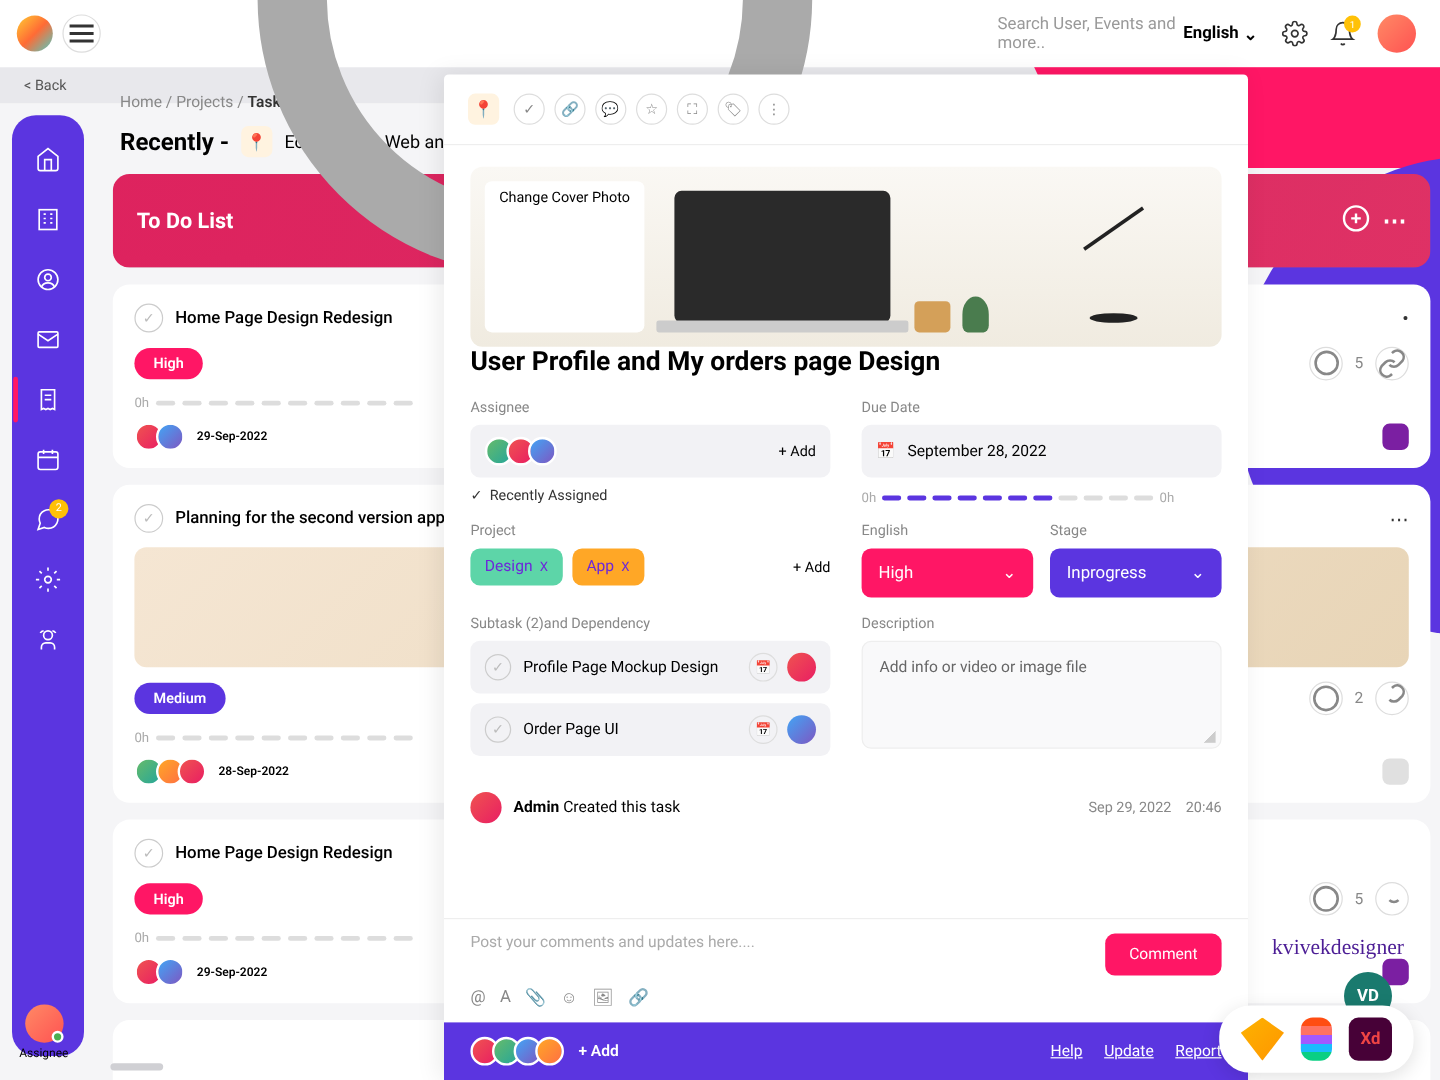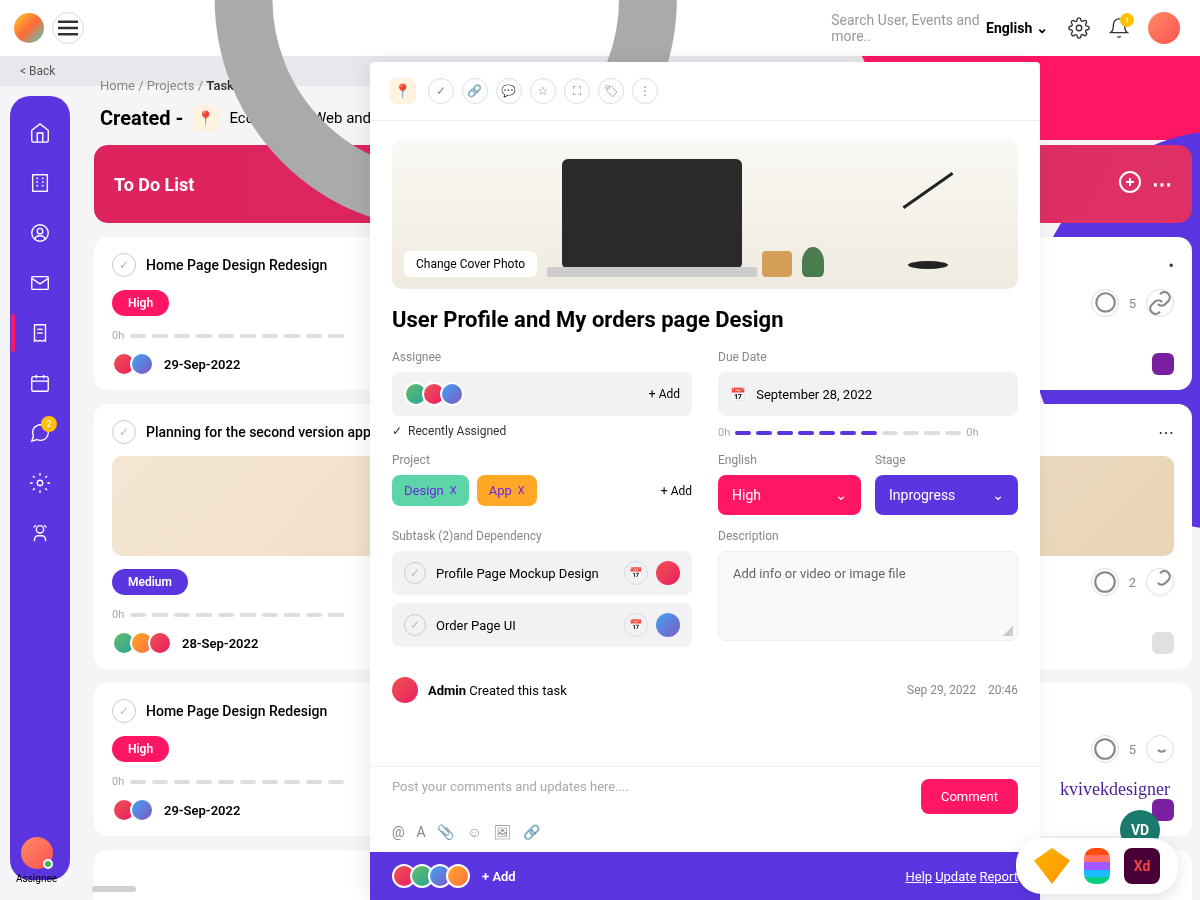--- a/index.html
+++ b/index.html
@@ -59,39 +59,39 @@
 .dash { width: 16px; height: 4px; border-radius: 2px; background: #ddd; }
 .dash.on { background: #5b35e0; }
 .tc-footer { display: flex; align-items: center; gap: 10px; margin-top: 10px; }
 .avatar-stack { display: flex; }
 .avatar-stack .av { width: 24px; height: 24px; border-radius: 50%; border: 2px solid #fff; margin-left: -6px; }
 .avatar-stack .av:first-child { margin-left: 0; }
 .av1 { background: linear-gradient(135deg,#ef5350,#e91e63); }
 .av2 { background: linear-gradient(135deg,#42a5f5,#7e57c2); }
 .av3 { background: linear-gradient(135deg,#66bb6a,#26a69a); }
 .av4 { background: linear-gradient(135deg,#ffa726,#ff7043); }
-.tc-date { font-size: 13px; font-weight: 600; }
+.tc-date { font-size: 10px; font-weight: 600; }
 .tc-right { margin-left: auto; display: flex; gap: 6px; }
 .app-badge { width: 22px; height: 22px; border-radius: 6px; }
 .app-k { background: #7b1fa2; }
 .app-a { background: #e0e0e0; }
 
 .task-img { width: 100%; height: 100px; background: linear-gradient(135deg,#f5e6d3,#e8d5b7); border-radius: 10px; margin-top: 12px; }
 
 .add-new { background: #fff; border-radius: 14px; padding: 14px; text-align: center; color: #888; font-size: 13px; cursor: pointer; display: flex; align-items: center; justify-content: center; gap: 8px; }
 
 
 .panel { position: absolute; left: 370px; top: 62px; width: 670px; bottom: 0; background: #fff; box-shadow: -4px 0 20px rgba(0,0,0,0.08); z-index: 10; display: flex; flex-direction: column; border-radius: 4px 4px 0 0; }
 .panel-head { display: flex; align-items: center; padding: 16px 20px; gap: 12px; border-bottom: 1px solid #eee; }
 .panel-title { flex: 1; font-size: 15px; font-weight: 600; }
 .head-icons { display: flex; gap: 8px; }
 .hi { width: 26px; height: 26px; border-radius: 50%; border: 1px solid #ddd; display: flex; align-items: center; justify-content: center; color: #888; font-size: 12px; cursor: pointer; }
 
 .panel-body { flex: 1; overflow-y: auto; padding: 18px 22px 0; }
-.cover { height: 150px; border-radius: 10px; background: linear-gradient(180deg,#faf8f4 0%, #f0ebe0 100%); position: relative; display: flex; align-items: flex-end; padding: 12px; margin-bottom: 18px; overflow: hidden; }
+.cover { height: 150px; border-radius: 10px; background: linear-gradient(180deg,#faf8f4 0%, #f0ebe0 100%); position: relative; display: flex; padding: 12px; overflow: hidden; }
 .cover-laptop { position: absolute; left: 170px; top: 20px; width: 180px; height: 110px; background: #2a2a2a; border-radius: 6px; }
 .cover-laptop::after { content:''; position: absolute; bottom: -8px; left: -15px; right: -15px; height: 10px; background: #ccc; border-radius: 2px; }
 .cover-lamp { position: absolute; right: 60px; top: 10px; width: 80px; height: 120px; }
 .cover-lamp::before { content:''; position: absolute; right: 0; top: 40px; width: 60px; height: 3px; background: #222; transform: rotate(-35deg); }
 .cover-lamp::after { content:''; position: absolute; right: 10px; bottom: 0; width: 40px; height: 8px; background: #222; border-radius: 50%; }
 .cover-mug { position: absolute; left: 370px; bottom: 12px; width: 30px; height: 26px; background: #d4a059; border-radius: 4px; }
 .cover-plant { position: absolute; left: 410px; bottom: 12px; width: 22px; height: 30px; background: #4a7c4e; border-radius: 50% 50% 20% 20%; }
 .change-cover { background: #fff; padding: 6px 12px; border-radius: 6px; font-size: 12px; cursor: pointer; z-index: 2; }
 
 .task-name { font-size: 22px; font-weight: 700; margin-bottom: 18px; }
@@ -129,21 +129,21 @@
 .act-time { margin-left: auto; font-size: 12px; color: #888; display: flex; gap: 12px; }
 .act-subtime { color: #aaa; margin-left: 4px; }
 
 .comment-box { border-top: 1px solid #eee; padding: 12px 22px; }
 .comment-input { display: flex; align-items: flex-start; gap: 12px; }
 .comment-field { flex: 1; font-size: 13px; color: #aaa; }
 .comment-btn { background: #ff1665; color: #fff; padding: 10px 20px; border-radius: 8px; font-size: 13px; cursor: pointer; }
 .comment-tools { display: flex; gap: 12px; margin-top: 10px; color: #888; font-size: 14px; }
 
 .panel-foot { background: #5b35e0; padding: 12px 22px; display: flex; align-items: center; gap: 12px; color: #fff; font-size: 13px; }
-.foot-links { margin-left: auto; display: flex; gap: 3px; }
+.foot-links { margin-left: auto; display: flex; gap: 18px; }
 .foot-links span { text-decoration: underline; cursor: pointer; }
 
 
 .designer { position: absolute; right: 30px; bottom: 100px; font-family: cursive; color: #4c1d95; font-size: 18px; z-index: 20; }
 .vd-logo { position: absolute; right: 40px; bottom: 50px; width: 40px; height: 40px; border-radius: 50%; background: #1a7a6e; z-index: 20; display:flex; align-items:center; justify-content:center; color:#fff; font-weight:bold; font-size:14px; }
 .tool-logos { position: absolute; right: 22px; bottom: 6px; background: #fff; border-radius: 26px; padding: 10px 18px; display: flex; gap: 14px; z-index: 20; box-shadow: 0 4px 16px rgba(0,0,0,0.12); }
 .tlogo { width: 36px; height: 36px; border-radius: 8px; }
 .tl-sketch { background: linear-gradient(135deg,#fdb300,#ff9500); clip-path: polygon(50% 0, 100% 35%, 50% 100%, 0 35%); border-radius:0; }
 .tl-figma { background: linear-gradient(180deg,#ff4d12 0 20%,#ff7262 20% 40%,#a259ff 40% 60%,#1abcfe 60% 80%,#0acf83 80% 100%); border-radius: 10px; width: 26px; }
 .tl-xd { background: #470137; display: flex; align-items: center; justify-content: center; color: #ef4444; font-size: 14px; font-weight: 700; }
@@ -253,21 +253,21 @@
 </div>
 <div class="scroll-hint"></div>
 
 <div class="main">
   <div class="crumbs">
     <span>Home</span> / 
     <span>Projects</span> / 
     <span class="active">Tasks</span>
   </div>
   <div class="project-title">
-    <span>Created - </span>
+    <span>Recently - </span>
     <span class="pin-ico">📍</span>
     <span class="proj-name">Ecommerce Web and Mobile</span>
   </div>
 
   <div class="todo-header">
     <span>To Do List</span>
     <div class="todo-actions">
       <span><svg width="24" height="24" viewBox="0 0 24 24" fill="none" stroke="#fff" stroke-width="2">
             <circle cx="12" cy="12" r="10"></circle>
             <line x1="12" y1="8" x2="12" y2="16"></line>

